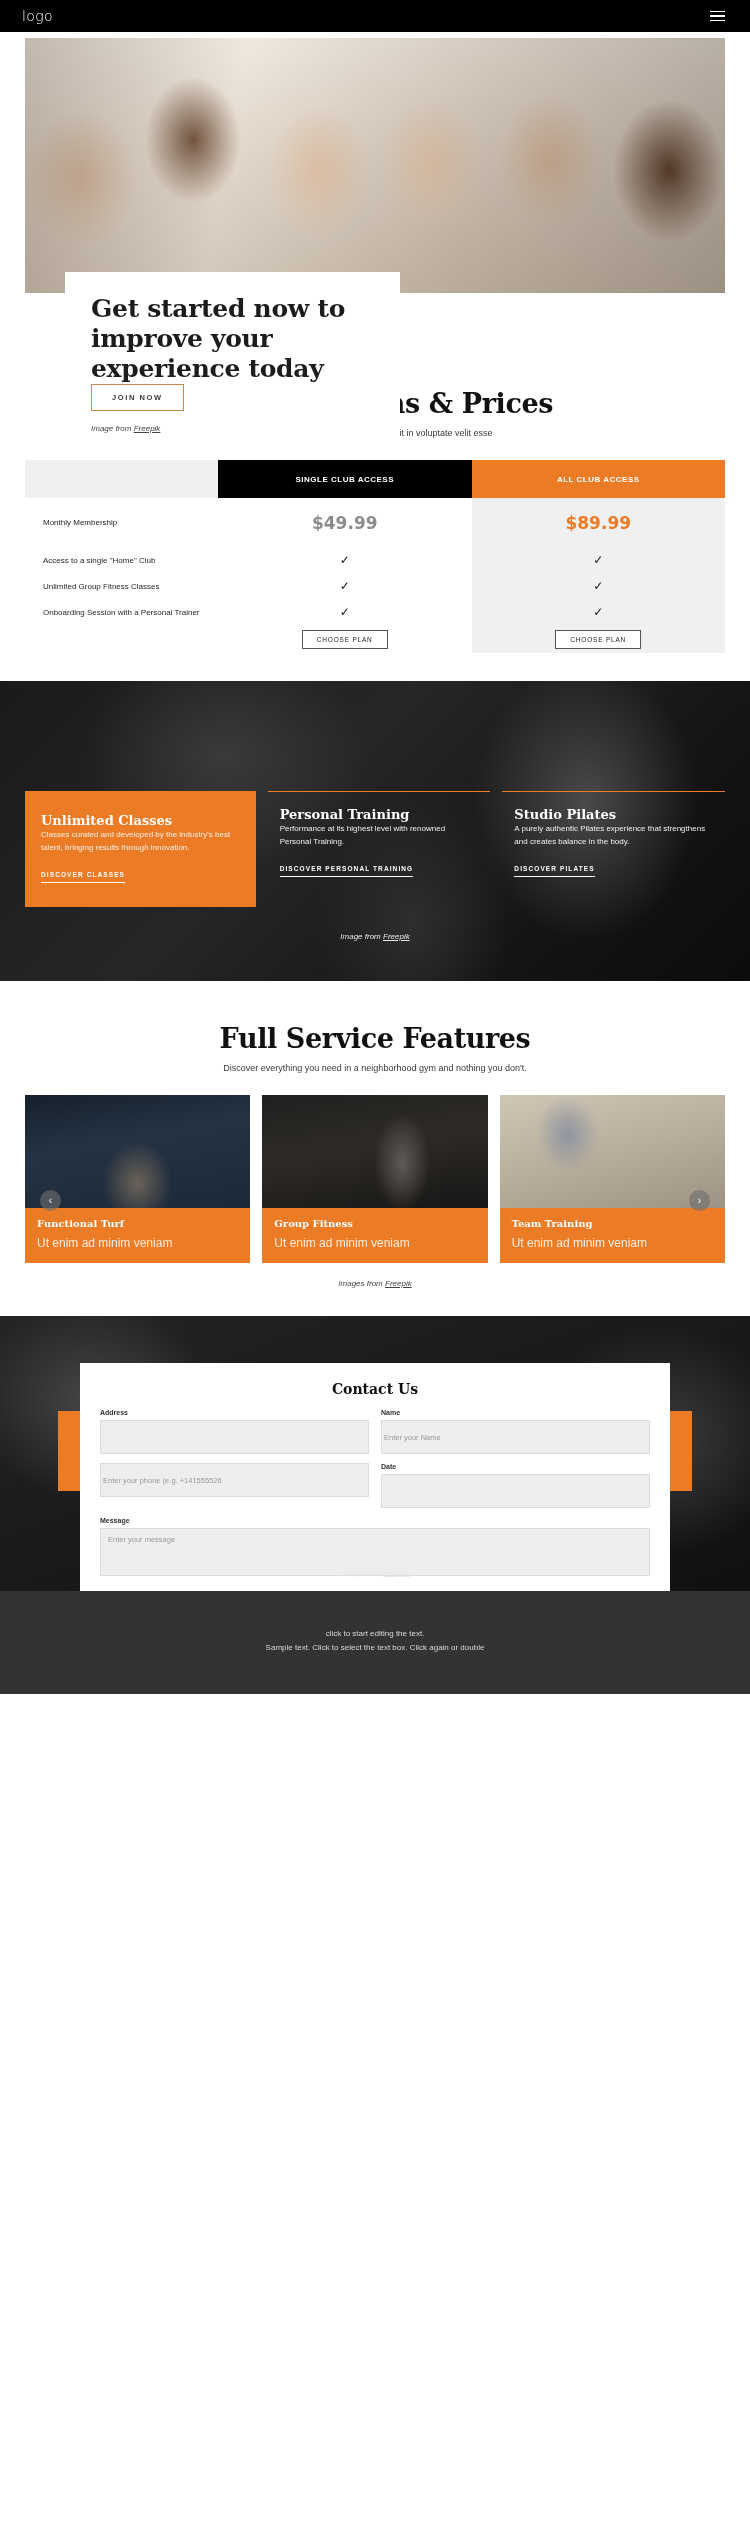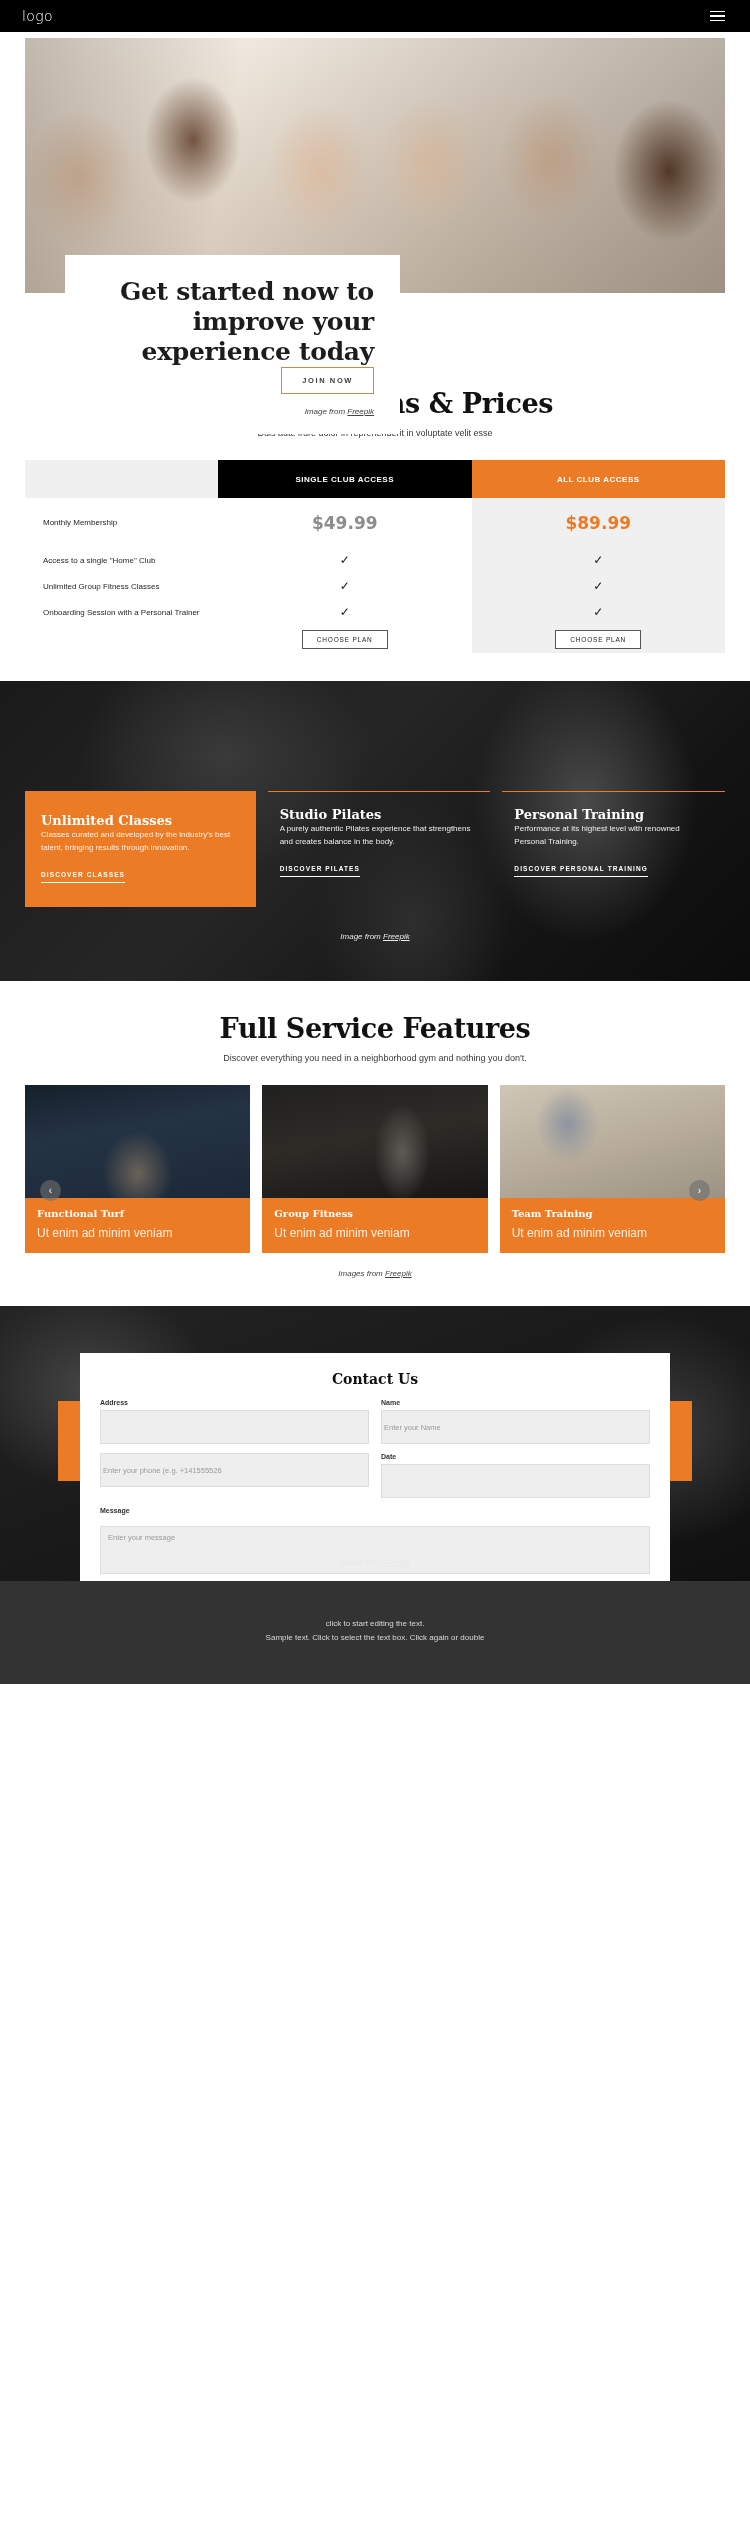--- a/index.html
+++ b/index.html
@@ -34,22 +34,22 @@
       radial-gradient(ellipse 90px 115px at 92% 52%, #5e3f2c 0%, rgba(94,63,44,0) 62%),
       linear-gradient(180deg,#efe7dd 0%,#e0d5c7 45%,#cfc2b2 100%);
     overflow:hidden;
   }
   .hero-photo .shade{
     position:absolute;inset:0;
     background:
       linear-gradient(100deg, rgba(60,45,35,.25) 0%, rgba(255,255,255,.08) 30%, rgba(80,60,45,.18) 65%, rgba(40,30,22,.3) 100%);
   }
   .hero-card{
-    position:absolute;left:65px;width:335px;top:223px;background:#fff;
-    padding:22px 26px 18px;text-align:right;z-index:3;
+    position:absolute;left:65px;width:335px;top:240px;background:#fff;
+    padding:22px 26px 18px;text-align:left;z-index:3;
   }
   .hero-title{
     font-family:"DejaVu Serif", serif;font-weight:700;font-size:25px;line-height:1.2;
     color:#1c1c1c;letter-spacing:-.3px;
   }
   .join-btn{
     display:inline-block;border:1px solid #c98a4b;color:#3c3c3c;
     background:transparent;font-size:7.5px;letter-spacing:1.6px;padding:8px 20px;
     font-weight:600;cursor:pointer;
   }
@@ -111,21 +111,21 @@
   }
   .card p{font-size:8px;line-height:1.65;color:#eee;}
   .card.orange p{color:#fdf0e6;}
   .disc{
     display:inline-block;margin-top:17px;font-size:6.5px;font-weight:700;letter-spacing:1.1px;
     color:#fff;border-bottom:1.2px solid #fff;padding-bottom:4px;cursor:pointer;
   }
   .dark-credit{position:absolute;left:0;right:0;bottom:40px;text-align:center;}
 
   
-  .features{padding:32px 0 28px;background:#fff;}
+  .features{padding:42px 0 28px;background:#fff;}
   .carousel{position:relative;margin:22px 25px 0;display:flex;gap:12px;}
   .fcard{flex:1;position:relative;}
   .fimg{height:113px;position:relative;overflow:hidden;}
   .fimg.a{background:
       radial-gradient(ellipse 50px 60px at 50% 78%, #6b6258 0%, rgba(40,50,60,0) 70%),
       linear-gradient(170deg,#16202c 0%,#243344 40%,#1b2838 100%);}
   .fimg.b{background:
       radial-gradient(ellipse 40px 70px at 62% 60%, #5e5b57 0%, rgba(25,25,25,0) 70%),
       linear-gradient(170deg,#20201f 0%,#2e2b27 45%,#171615 100%);}
   .fimg.c{background:
@@ -160,21 +160,21 @@
   .grid{display:flex;gap:12px;margin-top:12px;}
   .col{flex:1;}
   .lbl{font-size:7px;color:#333;display:block;margin-bottom:4px;font-weight:600;}
   .fld{
     width:100%;height:34px;background:#eee;border:1px solid #dcdcdc;font-size:7.5px;
     padding:0 2px;color:#888;font-family:"Liberation Sans",sans-serif;
   }
   .fld::placeholder{color:#9a9a9a;}
   .ta{
     width:100%;height:48px;background:#eee;border:1px solid #dcdcdc;font-size:7.5px;padding:6px 7px;
-    color:#888;resize:none;font-family:"Liberation Sans",sans-serif;margin-top:8px;
+    color:#888;resize:none;font-family:"Liberation Sans",sans-serif;
   }
   .ta::placeholder{color:#9a9a9a;}
   .gap{margin-top:9px;}
   .submit{
     width:100%;margin-top:11px;background:#000;color:#fff;border:none;height:17px;
     font-size:7px;letter-spacing:1px;cursor:pointer;font-family:"Liberation Sans",sans-serif;
   }
   .contact-credit{position:absolute;left:0;right:0;bottom:14px;text-align:center;z-index:3;}
 
   
@@ -281,30 +281,30 @@
 
       <div class="card orange">
         
         <h3>Unlimited Classes</h3>
         <p>Classes curated and developed by the industry's best talent, bringing results through innovation.</p>
         <span class="disc">DISCOVER CLASSES</span>
       </div>
 
       <div class="card plain">
         <div class="rule"></div>
+        <h3>Personal Training</h3>
+        <p>Performance at its highest level with renowned Personal Training.</p>
+        <span class="disc">DISCOVER PERSONAL TRAINING</span>
+      </div>
+
+      <div class="card plain">
+        <div class="rule"></div>
         <h3>Studio Pilates</h3>
         <p>A purely authentic Pilates experience that strengthens and creates balance in the body.</p>
         <span class="disc">DISCOVER PILATES</span>
-      </div>
-
-      <div class="card plain">
-        <div class="rule"></div>
-        <h3>Personal Training</h3>
-        <p>Performance at its highest level with renowned Personal Training.</p>
-        <span class="disc">DISCOVER PERSONAL TRAINING</span>
       </div>
 
     </div>
     <div class="credit light dark-credit">
       <span>Image from </span><u>Freepik</u>
     </div>
   </div>
 
   <div class="features">
     <div class="sec-title">Full Service Features</div>

